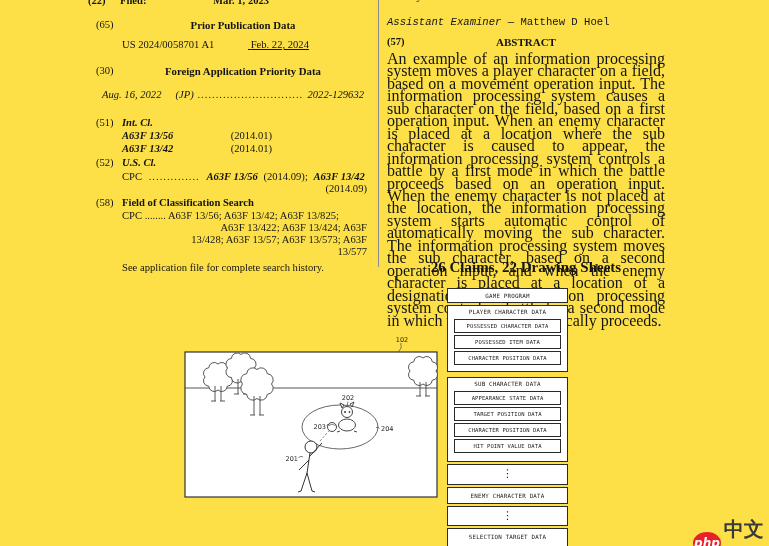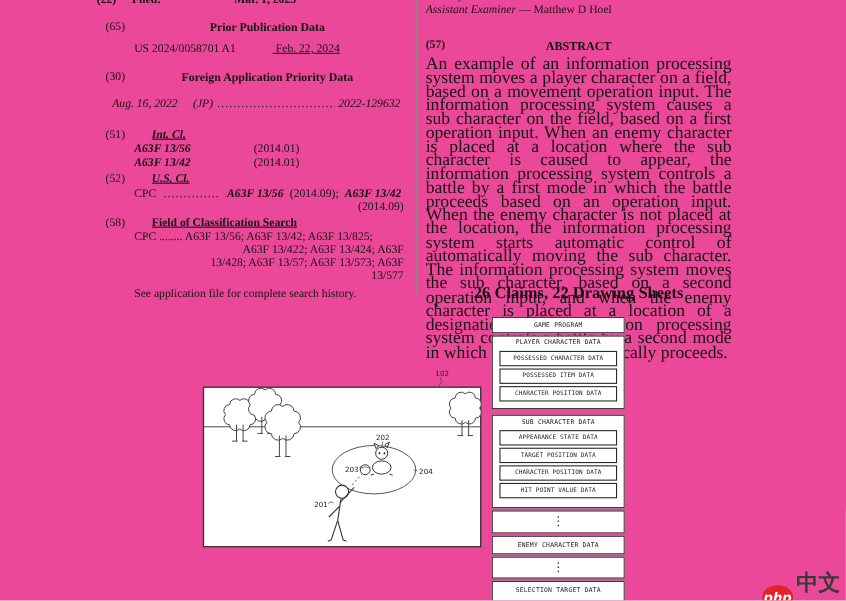--- a/index.html
+++ b/index.html
@@ -1,25 +1,25 @@
 <!DOCTYPE html>
 <html><head>
 <meta charset="utf-8">
 <style>
   html,body{margin:0;padding:0;background:#e8e8e8;}
-  #page{position:relative;width:769px;height:546px;background:#ec4899;overflow:hidden;
+  #page{position:relative;width:769px;height:546px;background:#fde047;overflow:hidden;
         font-family:"Liberation Serif","DejaVu Serif",serif;color:#141414;}
   .abs{position:absolute;}
   
   #left-col{left:88px;top:0;width:280px;height:300px;}
   #right-col{left:387px;top:0;width:278px;height:290px;}
   .row{position:absolute;left:0;width:100%;font-size:10.6px;white-space:nowrap;}
   .num{position:absolute;left:8px;}
   .num0{position:absolute;left:0;font-weight:bold;}
-  .ind{margin-left:50px;display:inline-block;text-decoration:underline;}
+  .ind{margin-left:34px;display:inline-block;}
   .b{font-weight:bold;}
   .i{font-style:italic;}
   .bi{font-weight:bold;font-style:italic;}
   .ctr{text-align:center;}
   .rt{text-align:right;}
   .sect-title{position:absolute;left:30px;width:250px;text-align:center;font-weight:bold;font-size:10.8px;}
   .codecol{position:absolute;left:34px;width:245px;font-size:10.6px;}
   .leader{flex:1;overflow:hidden;white-space:nowrap;letter-spacing:1px;margin:0 4px;}
   
   #col-divider{left:378px;top:0;width:1px;height:267px;background:#8a8a8a;}
@@ -116,21 +116,21 @@
     <div class="codecol rt" style="top:246px;">13/577</div>
     <div class="row" style="top:262px;left:34px;">See application file for complete search history.</div>
   </div>
 
   <div id="col-divider" class="abs"></div>
 
   <div id="right-col" class="abs">
 
     <div class="row i" style="top:-9px;">Primary Examiner —</div>
 
-    <div class="row" style="top:4px;">
+    <div class="row" style="top:16px;font-family:Liberation Mono, monospace;">
       <span class="i">Assistant Examiner</span><span> — </span><span>Matthew D Hoel</span>
     </div>
 
 
     <div class="row" style="top:36px;">
       <span class="num0">(57)</span>
       <span class="b ctr" style="position:absolute;left:0;width:278px;font-size:11px;">ABSTRACT</span>
     </div>
 
     <div id="abstract-text">An example of an information processing system moves a player character on a field, based on a movement operation input. The information processing system causes a sub character on the field, based on a first operation input. When an enemy character is placed at a location where the sub character is caused to appear, the information processing system controls a battle by a first mode in which the battle proceeds based on an operation input. When the enemy character is not placed at the location, the information processing system starts automatic control of automatically moving the sub character. The information processing system moves the sub character, based on a second operation input, and when the enemy character is placed at a location of a designation, the information processing system controls a battle by a second mode in which the battle automatically proceeds.</div>

